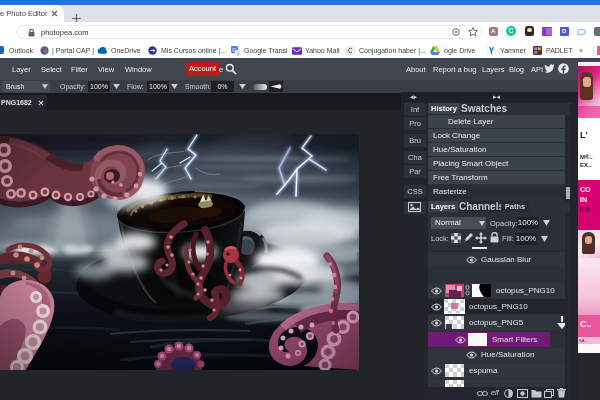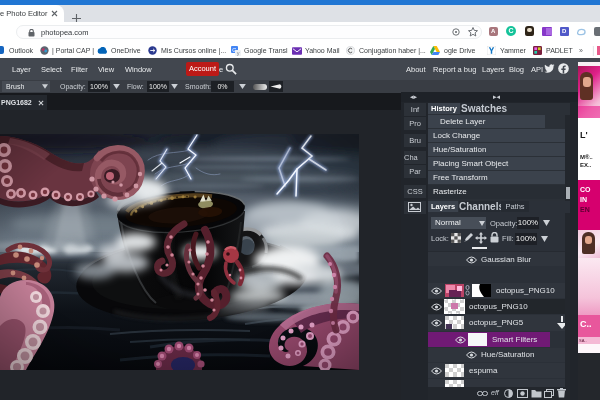--- a/index.html
+++ b/index.html
@@ -586,49 +586,49 @@
 
   <div class="abs" style="left:401px;top:92px;width:177px;height:10px;background:#1e2228;color:#c8ccd2;font-size:7px;">
     <span style="position:absolute;left:9px;top:1px;">◂▸</span>
     <span style="position:absolute;left:92px;top:1px;">▸◂</span>
   </div>
 
   <div class="abs" style="left:404px;top:103px;width:22px;color:#c9cdd3;font-size:7.5px;">
     <div style="position:absolute;left:0;top:0px;width:22px;height:13px;background:#2c3138;text-align:center;line-height:13px;">Inf</div>
     <div style="position:absolute;left:0;top:14px;width:22px;height:13px;background:#2c3138;text-align:center;line-height:13px;">Pro</div>
     <div style="position:absolute;left:0;top:31px;width:22px;height:13px;background:#2c3138;text-align:center;line-height:13px;">Bru</div>
-    <div style="position:absolute;left:0;top:48px;width:22px;height:13px;background:#2c3138;line-height:13px;">Cha</div>
+    <div style="position:absolute;left:0;top:48px;width:22px;height:13px;background:#2c3138;text-align:center;line-height:13px;">Cha</div>
     <div style="position:absolute;left:0;top:62px;width:22px;height:13px;background:#2c3138;text-align:center;line-height:13px;">Par</div>
     <div style="position:absolute;left:0;top:82px;width:22px;height:13px;background:#2c3138;text-align:center;line-height:13px;">CSS</div>
     <div style="position:absolute;left:0;top:98px;width:22px;height:13px;background:#2c3138;">
       <svg width="13" height="10" viewBox="0 0 13 10" style="margin:1px 4px;">
           <rect x="0.5" y="0.5" width="12" height="9" fill="none" stroke="#c9cdd3"></rect>
           <circle cx="3.5" cy="3" r="1.2" fill="#c9cdd3"></circle>
           <path d="M1 8 L5 4.5 L8 7 L10 5.5 L12.5 8 Z" fill="#c9cdd3"></path>
         </svg>
     </div>
   </div>
 
   <div class="abs" style="left:428px;top:103px;width:142px;height:98px;background:#2b3037;font-size:8px;">
     <div style="position:absolute;left:0;top:0;width:32px;height:11px;background:#3b424c;color:#fff;font-size:7.5px;font-weight:bold;text-align:center;line-height:11px;">History</div>
     <div style="position:absolute;left:33px;top:0;width:40px;height:11px;background:#262b32;color:#c5cad1;font-size:10px;font-weight:bold;text-align:center;line-height:11px;">Swatches</div>
-    <div style="position:absolute;left:0;top:12px;width:117px;height:13px;background:#3b424c;color:#e9ebee;line-height:13px;padding-left:12px;">Delete Layer</div>
+    <div style="position:absolute;left:0;top:12px;width:137px;height:13px;background:#3b424c;color:#e9ebee;line-height:13px;padding-left:20px;">Delete Layer</div>
     <div style="position:absolute;left:0;top:26px;width:137px;height:13px;background:#3b424c;color:#e9ebee;line-height:13px;padding-left:5px;">Lock Change</div>
     <div style="position:absolute;left:0;top:40px;width:137px;height:13px;background:#3b424c;color:#e9ebee;line-height:13px;padding-left:5px;">Hue/Saturation</div>
     <div style="position:absolute;left:0;top:54px;width:137px;height:13px;background:#3b424c;color:#e9ebee;line-height:13px;padding-left:5px;">Placing Smart Object</div>
     <div style="position:absolute;left:0;top:68px;width:137px;height:13px;background:#3b424c;color:#e9ebee;line-height:13px;padding-left:5px;">Free Transform</div>
     <div style="position:absolute;left:0;top:82px;width:137px;height:14px;background:#282d34;color:#e9ebee;line-height:14px;padding-left:5px;">Rasterize</div>
     <div style="position:absolute;left:137px;top:12px;width:5px;height:86px;background:#23272d;"></div>
     <div style="position:absolute;left:138px;top:84px;width:4px;height:12px;background:#aab0b6;"></div>
   </div>
 
   <div class="abs" style="left:428px;top:201px;width:142px;height:199px;background:#2b3038;color:#dfe2e6;font-size:8px;">
     <div style="position:absolute;left:0;top:0;width:30px;height:11px;background:#3b424c;color:#fff;font-size:7.5px;font-weight:bold;text-align:center;line-height:11px;">Layers</div>
     <div style="position:absolute;left:31px;top:0;width:41px;height:11px;background:#262b32;color:#c5cad1;font-size:10px;font-weight:bold;text-align:center;line-height:11px;">Channels</div>
-    <div style="position:absolute;left:73px;top:0;width:28px;height:11px;background:#262b32;color:#c5cad1;font-size:7.5px;font-weight:normal;text-align:center;line-height:11px;">Paths</div>
+    <div style="position:absolute;left:73px;top:0;width:28px;height:11px;background:#262b32;color:#c5cad1;font-size:7.5px;font-weight:bold;text-align:center;line-height:11px;">Paths</div>
 
     <div style="position:absolute;left:3px;top:16px;width:55px;height:12px;background:#474e58;line-height:12px;padding-left:4px;color:#eceef0;">Normal</div>
     <svg style="position:absolute;left:51px;top:20px;" width="6" height="5" viewBox="0 0 6 5">
         <path d="M0 0 h6 L3 5 Z" fill="#ccd0d5"></path>
       </svg>
     <div style="position:absolute;left:62px;top:18px;color:#c9cdd3;font-size:7.5px;">Opacity:</div>
     <div style="position:absolute;left:89px;top:16px;width:22px;height:12px;background:#1d2026;color:#eee;text-align:center;line-height:12px;">100%</div>
     <svg style="position:absolute;left:115px;top:19px;" width="7" height="6" viewBox="0 0 7 6">
         <path d="M0 0 h7 L3.5 6 Z" fill="#ccd0d5"></path>
       </svg>

